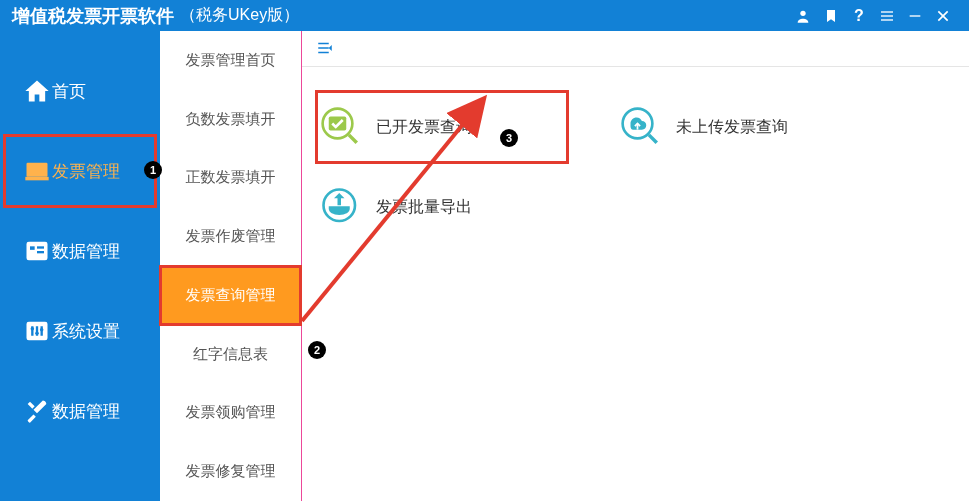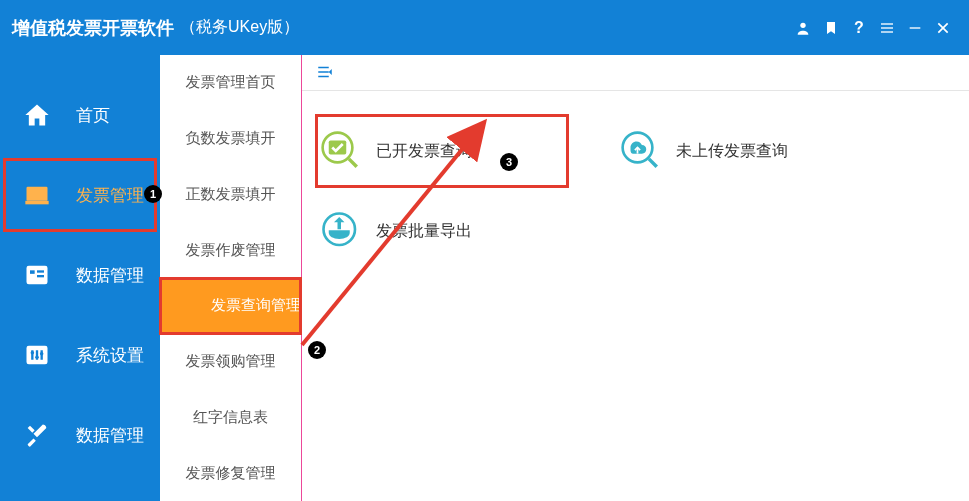--- a/index.html
+++ b/index.html
@@ -1,42 +1,42 @@
 <!DOCTYPE html>
 <html><head>
 <meta charset="utf-8">
 <style>
   * { box-sizing: border-box; margin: 0; padding: 0; }
   body { font-family: "Microsoft YaHei", sans-serif; background: #fff; }
   .app { width: 969px; height: 501px; display: flex; flex-direction: column; position: relative; overflow: hidden; }
 
   
-  .titlebar { height: 55px; background: #1281d6; color: #fff; display: flex; align-items: center; padding: 0 12px; }
+  .titlebar { height: 31px; background: #1281d6; color: #fff; display: flex; align-items: center; padding: 0 12px; }
   .titlebar .title { font-size: 18px; font-weight: bold; }
   .titlebar .subtitle { font-size: 16px; margin-left: 6px; }
   .titlebar .spacer { flex: 1; }
   .titlebar .tb-icon { width: 28px; height: 28px; display: flex; align-items: center; justify-content: center; color: #fff; font-size: 16px; cursor: pointer; }
   .titlebar .tb-icon svg { width: 16px; height: 16px; fill: #fff; }
 
   .body { flex: 1; display: flex; min-height: 0; }
 
   
   .sidebar { width: 160px; background: #1281d6; color: #fff; display: flex; flex-direction: column; padding-top: 20px; position: relative; }
-  .side-item { height: 80px; display: flex; align-items: center; gap: 24px; padding-left: 22px; cursor: pointer; position: relative; }
+  .side-item { height: 80px; display: flex; align-items: center; gap: 0; padding-left: 22px; cursor: pointer; position: relative; }
   .side-item .icon { width: 30px; height: 30px; display: flex; align-items: center; justify-content: center; }
   .side-item .icon svg { width: 28px; height: 28px; fill: #fff; }
   .side-item .label { font-size: 17px; }
   .side-item.active .label { color: #ffb24c; }
   .side-item.active .icon svg { fill: #ffb24c; }
   .side-item.marked { outline: 3px solid #e33b2e; outline-offset: -6px; }
 
   
   .submenu { width: 142px; background: #fff; border-right: 1px solid #ec4899; display: flex; flex-direction: column; position: relative; }
   .sub-item { height: 60px; display: flex; align-items: center; justify-content: center; font-size: 15px; color: #555; cursor: pointer; position: relative; }
-  .sub-item.active { background: #ff9a1f; color: #fff; outline: 3px solid #e33b2e; outline-offset: -2px; justify-content: flex-end; }
+  .sub-item.active { background: #ff9a1f; color: #fff; outline: 3px solid #e33b2e; outline-offset: -2px; }
 
   
   .main { flex: 1; background: #fff; position: relative; }
   .main-top { height: 36px; display: flex; align-items: center; padding-left: 14px; border-bottom: 1px solid #e5e5e5;}
   .collapse-icon { width: 20px; height: 20px; cursor: pointer; }
   .collapse-icon svg { width: 18px; height: 18px; fill: #1281d6; }
 
   .tiles { padding: 20px 10px; display: flex; flex-wrap: wrap; align-content: flex-start; }
   .tile { width: 260px; height: 80px; display: flex; align-items: center; gap: 14px; padding-left: 8px; cursor: pointer; position: relative; }
   .tile.marked { outline: 3px solid #e33b2e; outline-offset: -6px; }
@@ -154,24 +154,24 @@
       <div class="sub-item">
           <span>正数发票填开</span>
         </div>
       <div class="sub-item">
           <span>发票作废管理</span>
         </div>
       <div class="sub-item active">
         <span>发票查询管理</span>
       </div>
       <div class="sub-item">
+          <span>红字信息表</span>
+        </div>
+      <div class="sub-item">
           <span>发票领购管理</span>
-        </div>
-      <div class="sub-item">
-          <span>红字信息表</span>
         </div>
       <div class="sub-item">
           <span>发票修复管理</span>
         </div>
     </div>
 
     <div class="main">
       <div class="main-top">
         <span class="collapse-icon">
           <svg viewBox="0 0 24 24">

